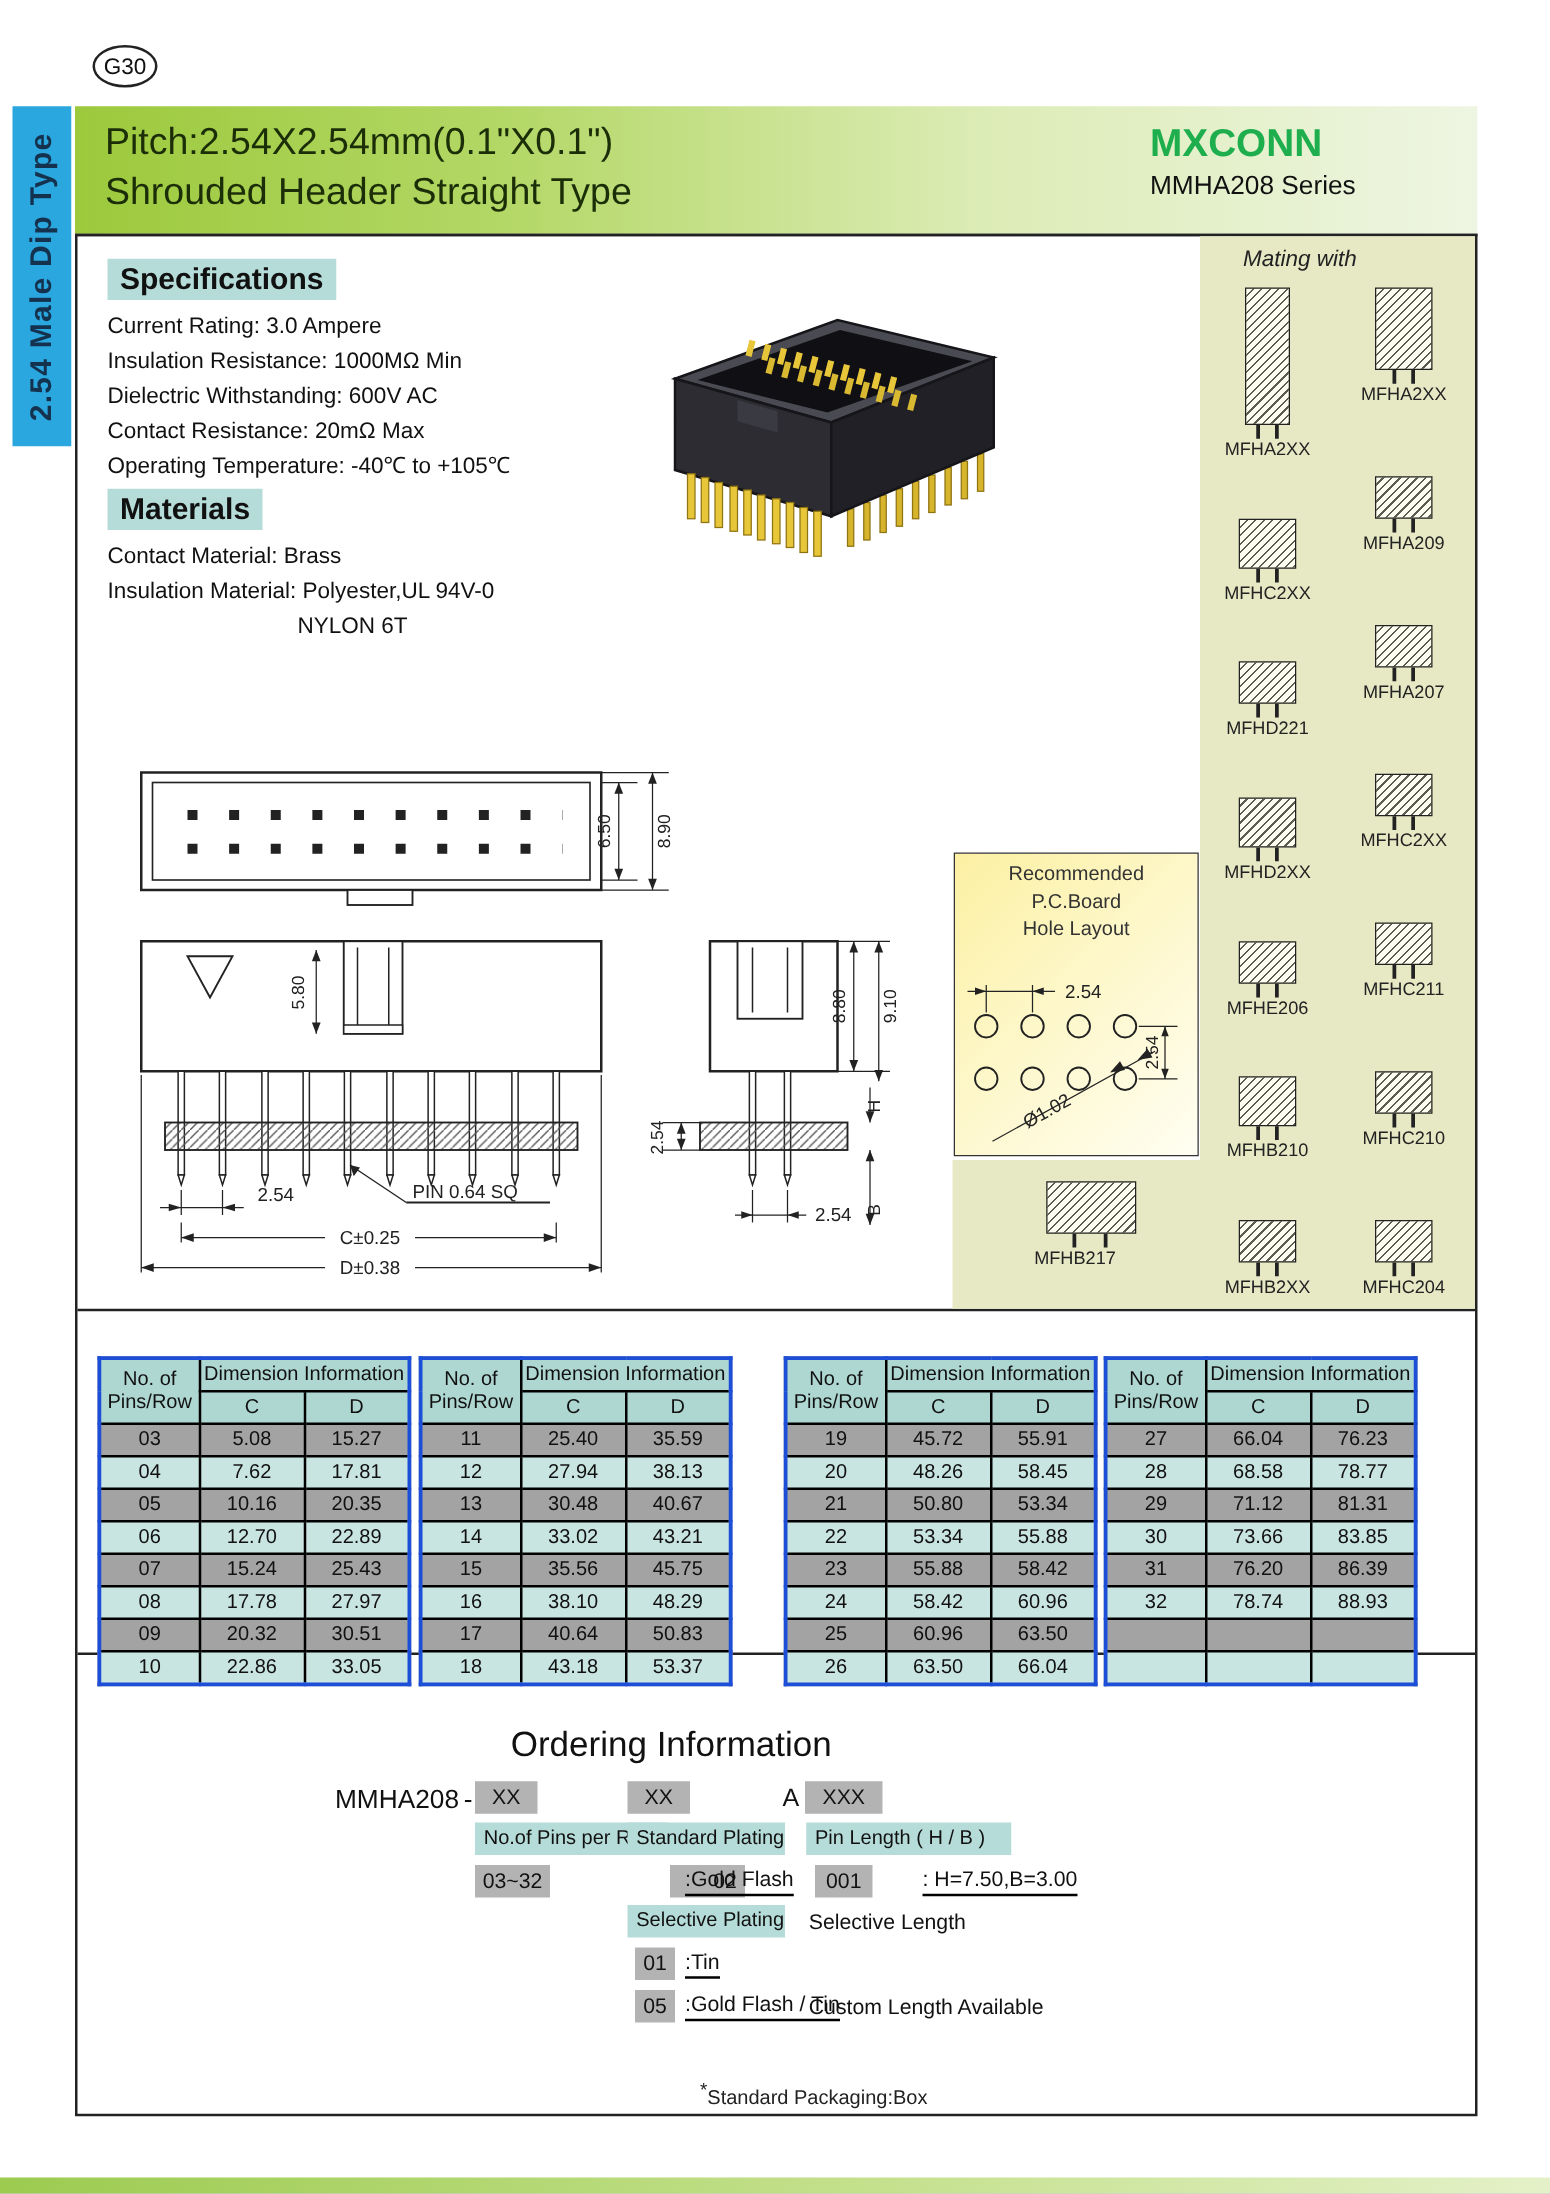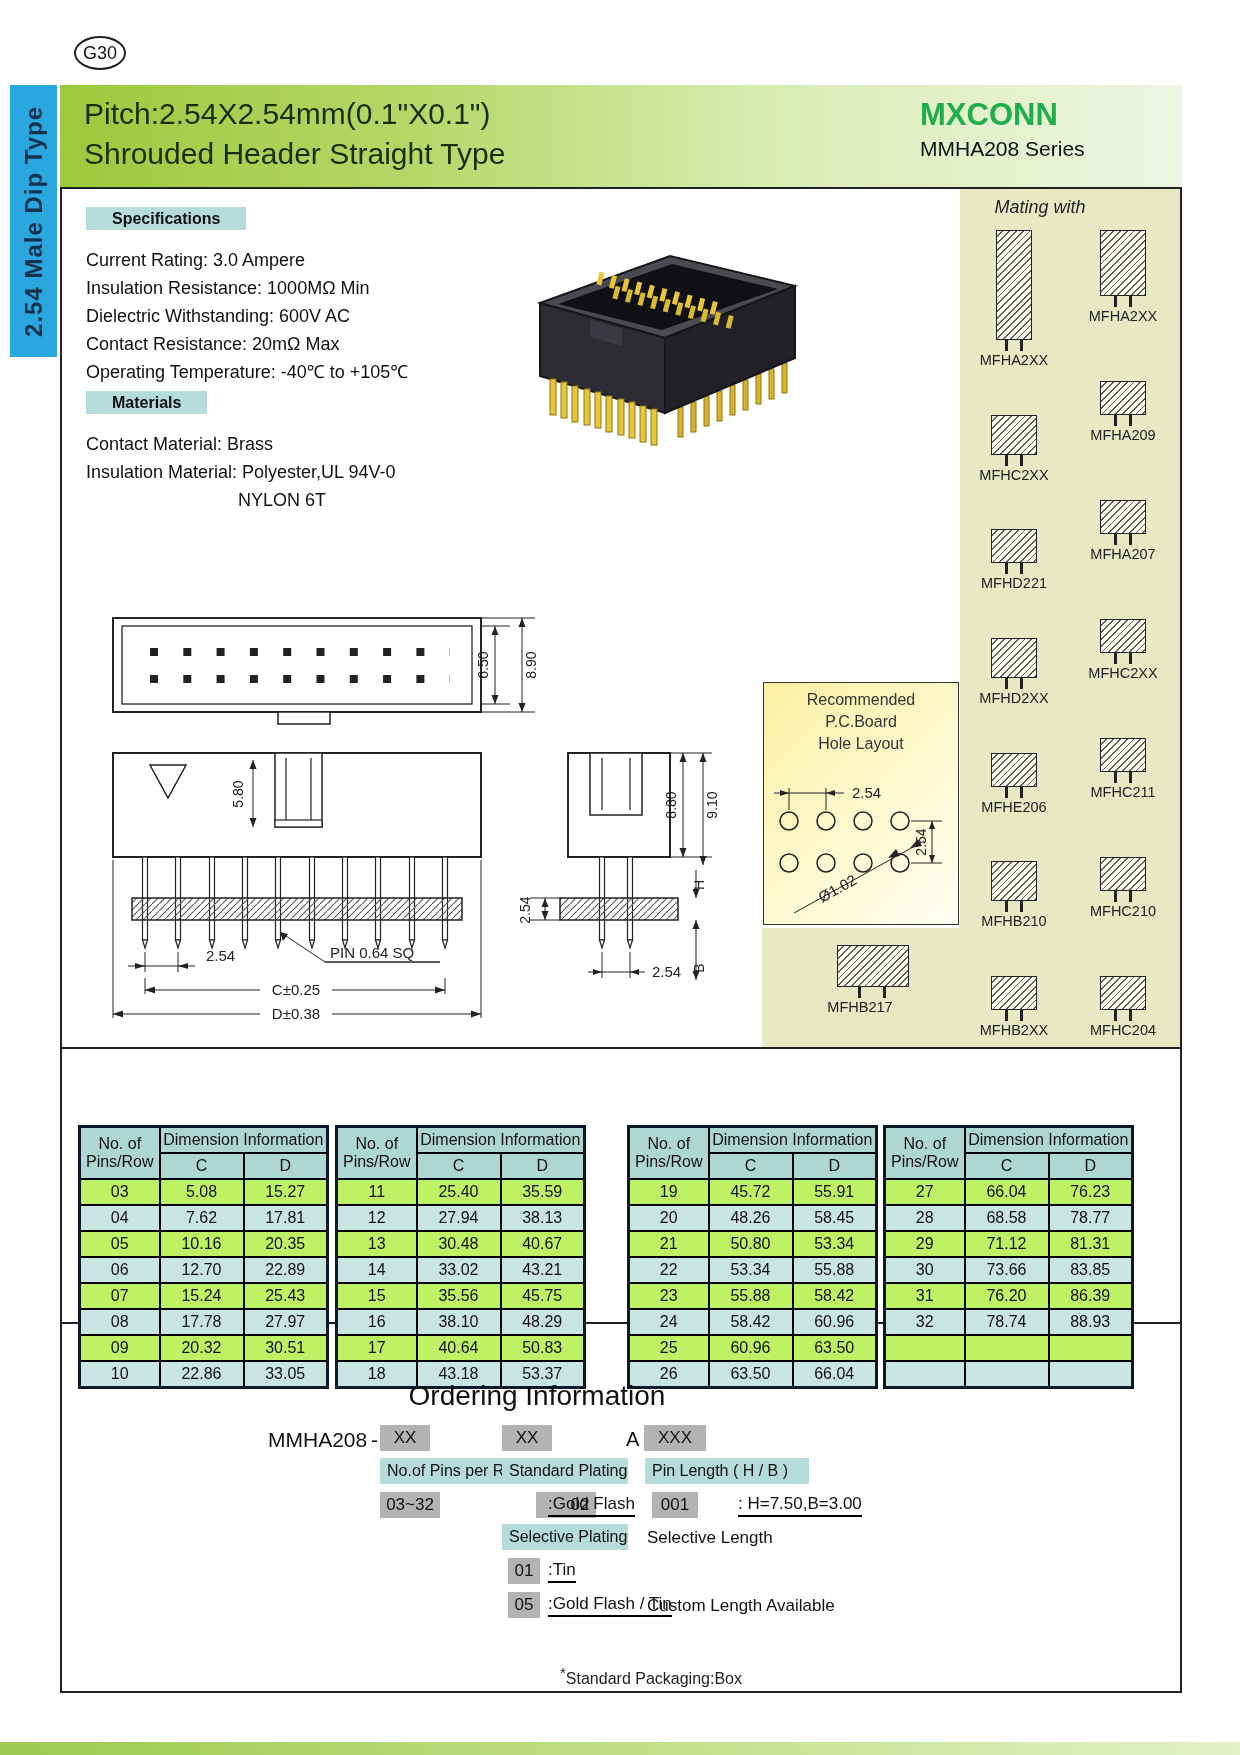--- a/index.html
+++ b/index.html
@@ -24,21 +24,21 @@
   .header-title{position:absolute;left:24px;top:9px;font-size:30px;line-height:40px;
       font-weight:500;color:#1b2e08;}
   .brand{position:absolute;left:860px;top:12px;font-size:31px;font-weight:bold;color:#1fae4e;}
   .series{position:absolute;left:860px;top:52px;font-size:21px;color:#111;}
 
   
   .content-frame{left:60px;top:187px;width:1122px;height:1506px;border:2px solid #222;box-sizing:border-box;}
   .hline{height:0;border-top:2px solid #222;}
 
   
-  .sec-title{padding:3px 26px;background:#b5dcd8;font-size:16px;font-weight:bold;color:#111;}
+  .sec-title{padding:3px 10px;background:#b5dcd8;font-size:24px;font-weight:bold;color:#111;}
   .body-lines{font-size:18px;line-height:28px;color:#111;}
   .materials-lines div:nth-of-type(3){padding-left:152px;}
 
   
   .mating-main{left:960px;top:189px;width:220px;height:858px;background:#e6e9c4;}
   .mating-ext{left:762px;top:928px;width:198px;height:119px;background:#e6e9c4;}
   .mating-title{left:908px;top:197px;width:264px;text-align:center;font-size:18px;color:#222;font-style:italic;}
   .mating-col{display:flex;flex-direction:column;justify-content:space-between;align-items:center;}
   .mating-col-left{left:963px;top:230px;width:102px;height:808px;}
   .mating-col-right{left:1070px;top:230px;width:106px;height:808px;}
@@ -55,22 +55,22 @@
   .mating-ext-item{left:780px;top:945px;width:160px;}
   .mating-ext-item .conn-body{width:70px;height:40px;}
   .mating-ext-item .conn-pins{width:70px;}
 
   
   .pcb-box{left:763px;top:682px;width:196px;height:243px;border:1.5px solid #333;box-sizing:border-box;
       background:linear-gradient(135deg,#fcf0a2 0%,#fdf6c4 40%,#fffef2 100%);}
   .pcb-text{position:absolute;left:0;width:100%;text-align:center;font-size:16px;color:#333;}
 
   
-  .dim-table{position:absolute;top:1085px;border-collapse:collapse;background:#bef264;
-      border:3px solid #0f172a;margin-top:40px;}
+  .dim-table{position:absolute;top:1085px;border-collapse:collapse;background:#a3a3a3;
+      border:3px solid #1d4ed8;}
   .dim-table th,.dim-table td{border:2px solid #000;font-size:16px;font-weight:normal;
       text-align:center;padding:0;color:#111;}
   .dim-table th{background:#afd7d2;height:24px;}
   .dim-table td{height:24px;}
   .dim-table .c1{width:80px;}.dim-table .c2{width:84px;}.dim-table .c3{width:84px;}
   .dim-table tbody tr:nth-of-type(even) td{background:#c9e5e1;}
   .t1{left:78px;}.t2{left:335px;}.t3{left:627px;}.t4{left:883px;}
 
   
   .ord-title{left:287px;top:1380px;width:500px;text-align:center;font-size:28px;color:#111;}

